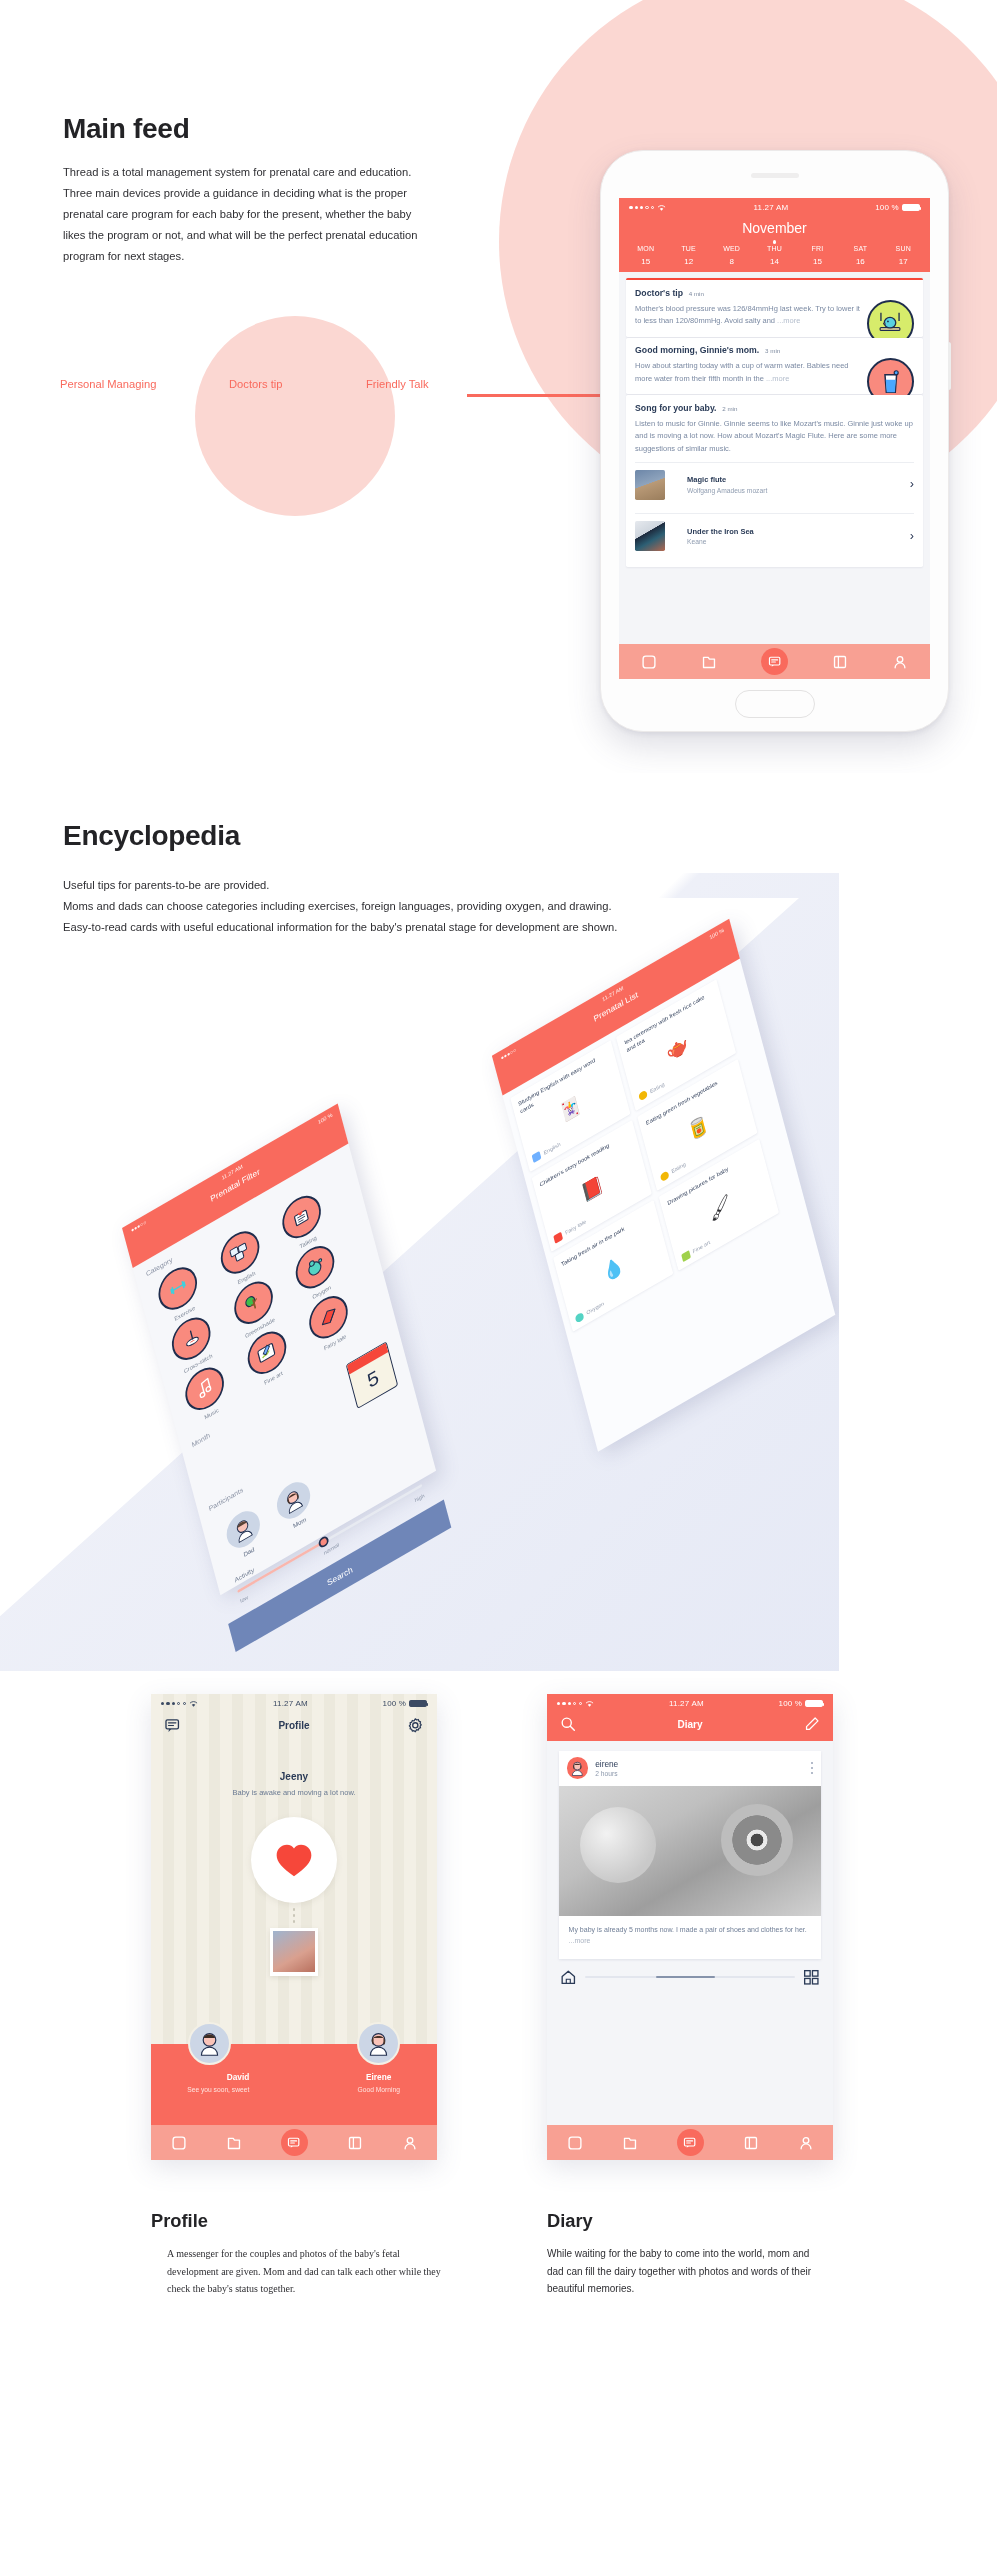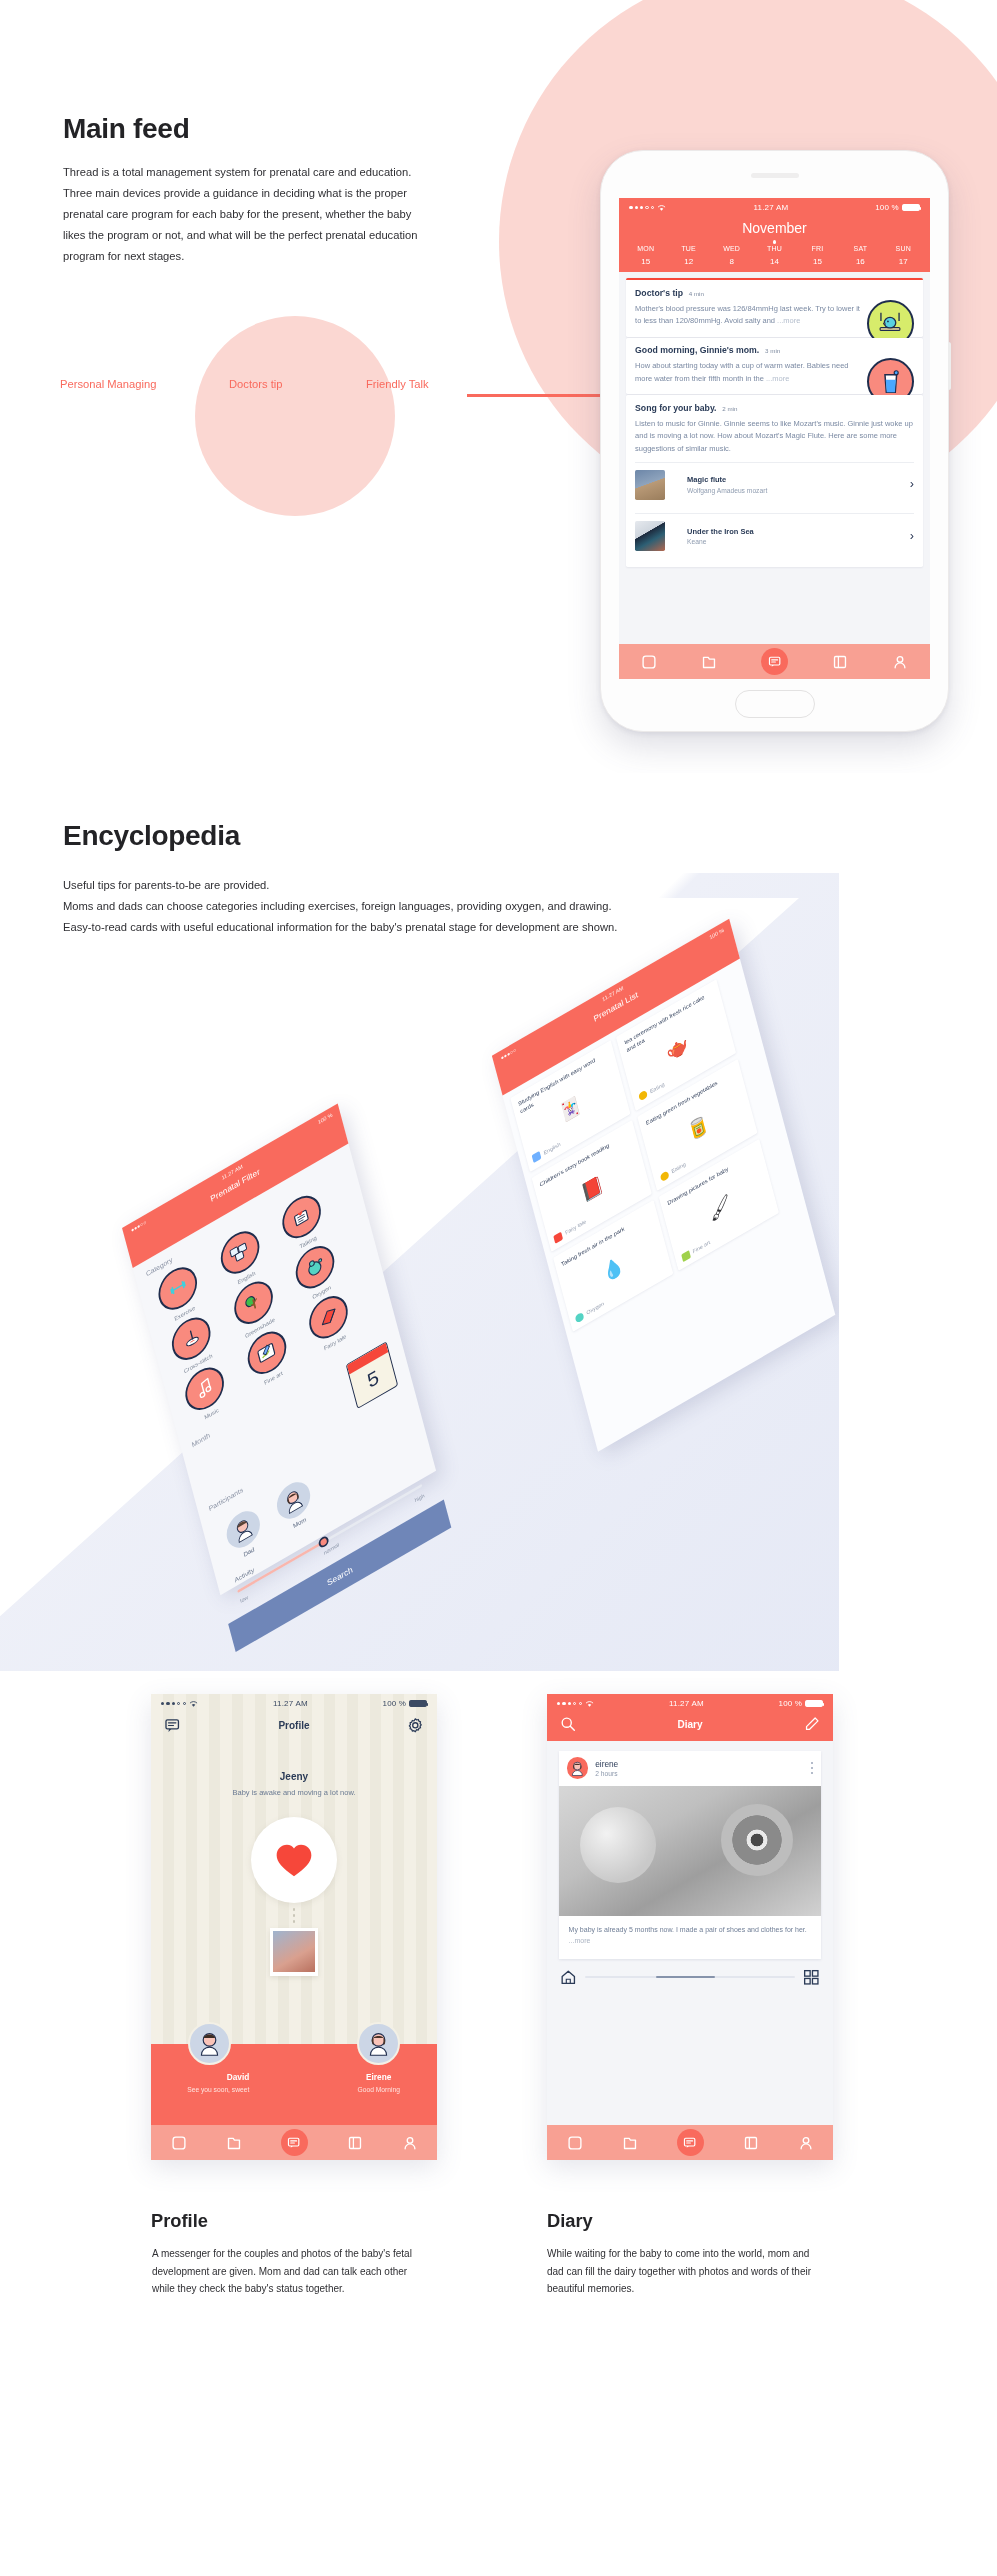--- a/index.html
+++ b/index.html
@@ -899,20 +899,20 @@
         <span class="tab-ic">
             <svg width="16" height="16" viewBox="0 0 19 19">
               <circle cx="9.5" cy="6.4" r="3.3" stroke="#fff" stroke-width="1.6" fill="none"></circle>
               <path d="M3.7 16.4a5.8 5.8 0 0 1 11.6 0" stroke="#fff" stroke-width="1.6" fill="none" stroke-linecap="round"></path>
             </svg>
           </span>
       </nav>
     </div>
 
     <h2 class="cap-title" style="left:151px; top:539px;">Profile</h2>
-    <p class="cap-body" style="left:152px; top:574px;">A messenger for the couples and photos of the baby's fetal development are given. Mom and dad can talk each other while they check the baby's status together.</p>
+    <p class="cap-body" style="left:167px; top:574px;font-family:Liberation Serif, serif;">A messenger for the couples and photos of the baby's fetal development are given. Mom and dad can talk each other while they check the baby's status together.</p>
 
     <h2 class="cap-title" style="left:547px; top:539px;">Diary</h2>
     <p class="cap-body" style="left:547px; top:574px;">While waiting for the baby to come into the world, mom and dad can fill the dairy together with photos and words of their beautiful memories.</p>
   </section>
 
 </div>
 
 
 </body></html>

